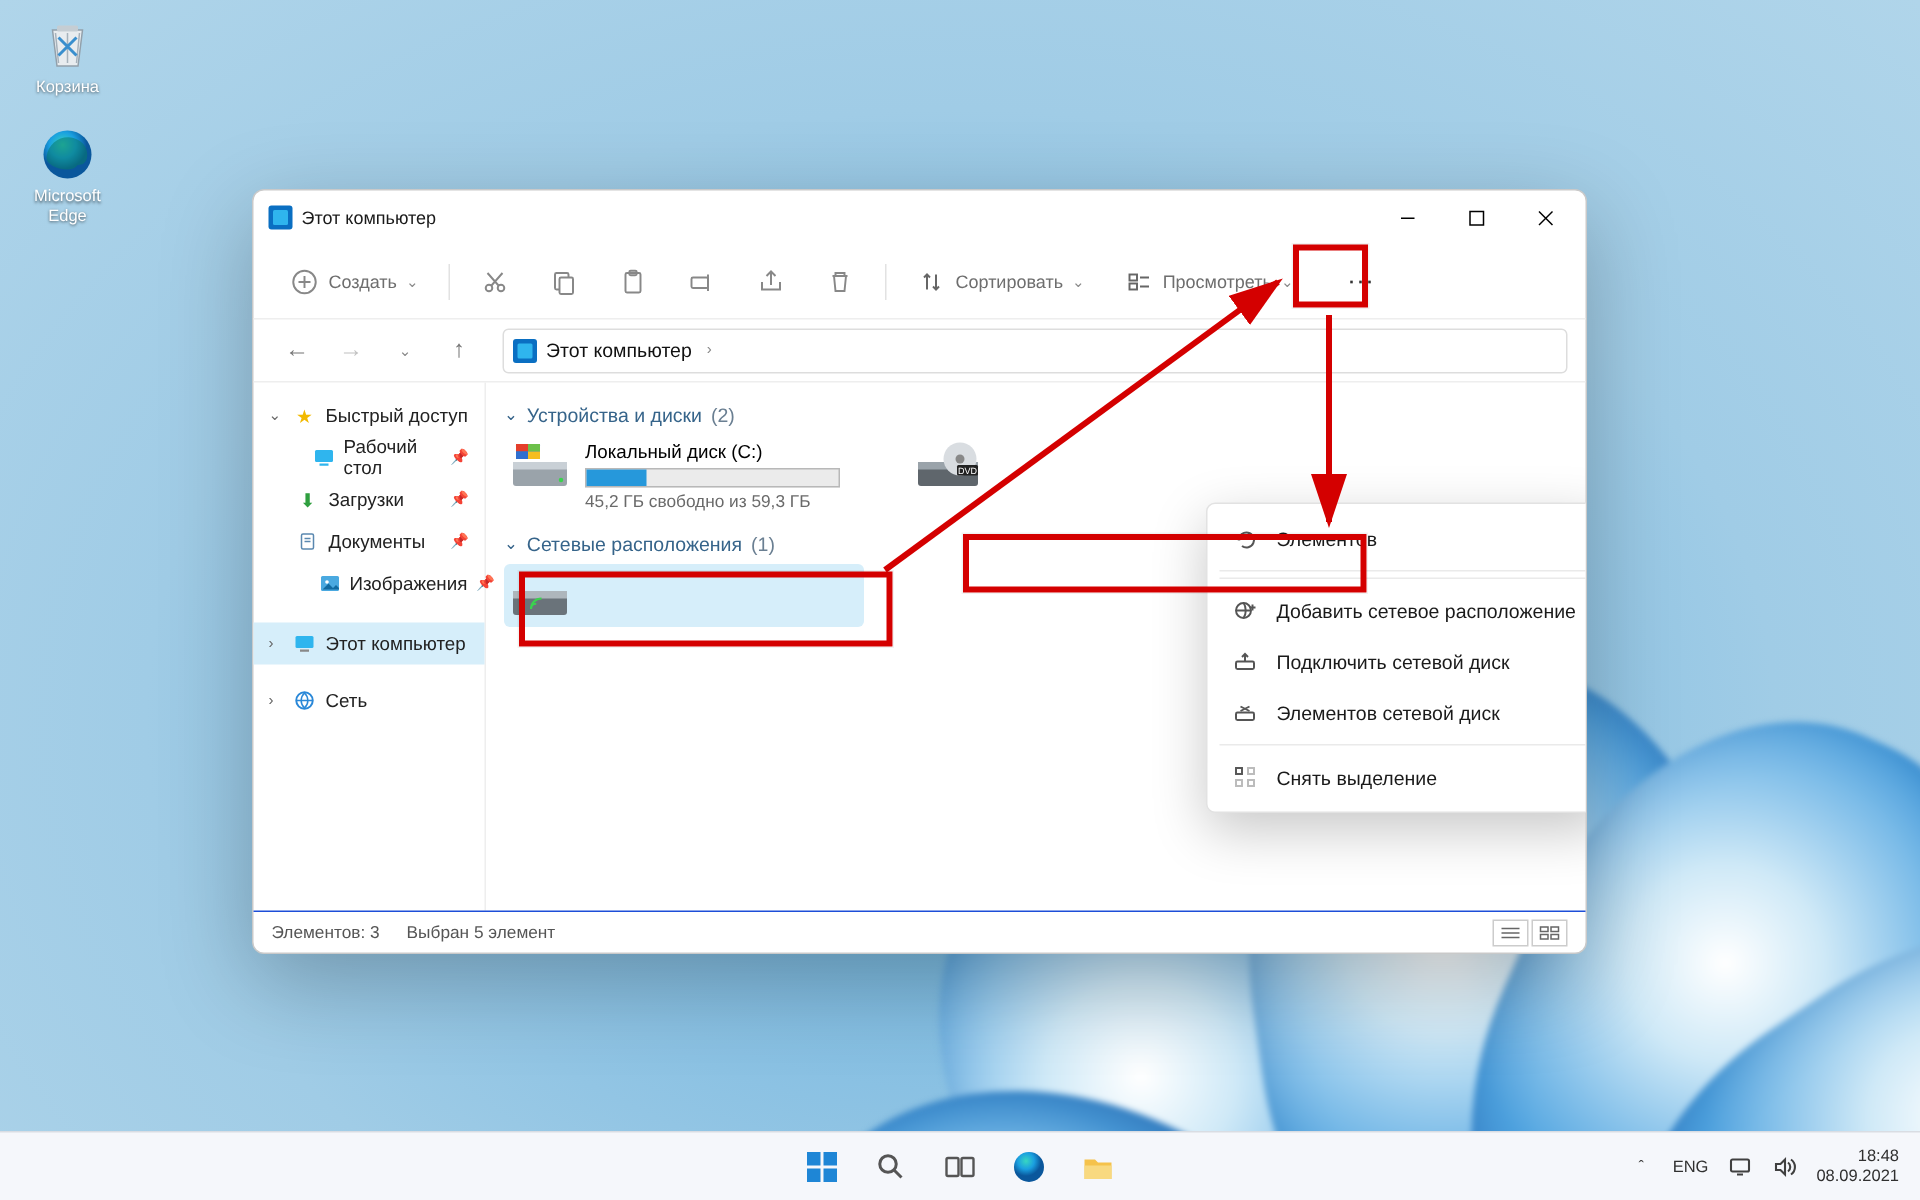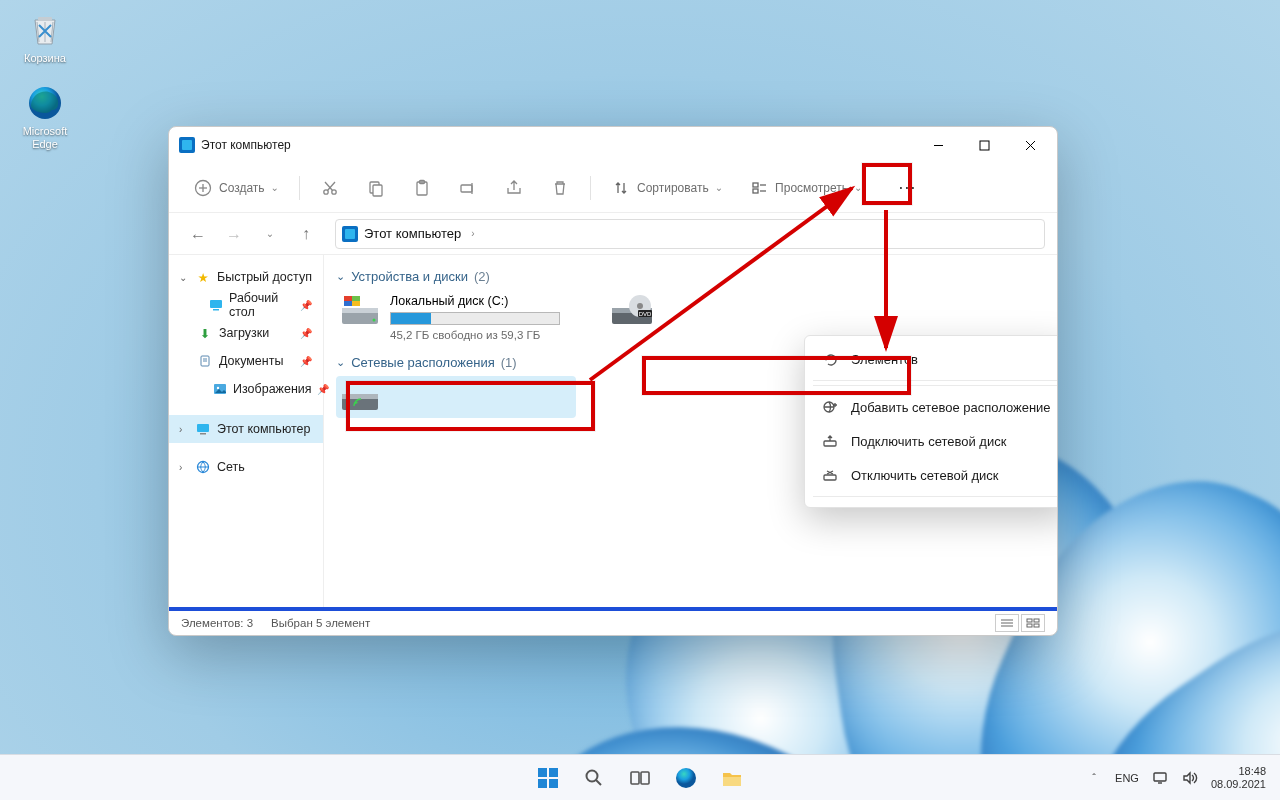--- a/index.html
+++ b/index.html
@@ -84,21 +84,21 @@
     background:#fff; border:1px solid #e2e2e2; border-radius:6px;
     box-shadow: 0 12px 36px rgba(0,0,0,.22);
     padding:6px 0;
     z-index: 10;
   }
   .mitem { display:flex; align-items:center; gap:12px; height:34px; padding:0 16px; font-size:13px; color:#1a1a1a; }
   .mico { width:18px; height:18px; display:flex; align-items:center; justify-content:center; color:#555; }
   .msep { height:1px; background:#eaeaea; margin:4px 8px; }
 
   
-  .status { height:28px; border-top:4px solid #1d4ed8; display:flex; align-items:center; padding:0 12px; gap:18px; font-size:11.5px; color:#555; }
+  .status { height:28px; border-top:1px solid #1d4ed8; display:flex; align-items:center; padding:0 12px; gap:18px; font-size:11.5px; color:#555; }
   .viewbtns { margin-left:auto; display:flex; gap:2px; }
   .viewbtn { width:24px; height:18px; border:1px solid #ccc; display:flex; align-items:center; justify-content:center; font-size:11px; color:#555; }
 
   
   .taskbar { position:absolute; left:0; right:0; bottom:0; height:46px; background:#f5f7fb; border-top:1px solid #d9dde3; display:flex; align-items:center; }
   .task-center { position:absolute; left:50%; transform:translateX(-50%); display:flex; gap:8px; }
   .task-ico { width:38px; height:38px; display:flex; align-items:center; justify-content:center; border-radius:4px; }
   .tray { margin-left:auto; display:flex; align-items:center; gap:12px; padding-right:14px; font-size:11px; color:#303030; }
   .tray .clock { text-align:right; line-height:13px; }
   .tray .ico { width:18px; height:18px; display:flex; align-items:center; justify-content:center; color:#404040; }
@@ -438,23 +438,34 @@
             </span>
             <span>Подключить сетевой диск</span>
           </div>
         <div class="mitem">
             <span class="mico">
               <svg width="16" height="16" fill="none" stroke="#555" stroke-width="1.3">
                 <rect x="2" y="8" width="12" height="5" rx="1"></rect>
                 <path d="M5 4l6 3M11 4l-6 3"></path>
               </svg>
             </span>
-            <span>Отключить сетевой диск</span>
+            <span>Элементов сетевой диск</span>
           </div>
         <div class="msep"></div>
+        <div class="mitem">
+            <span class="mico">
+              <svg width="16" height="16" fill="none" stroke="#555" stroke-width="1.3">
+                <rect x="2" y="2" width="4" height="4"></rect>
+                <rect x="10" y="2" width="4" height="4" stroke="#bbb"></rect>
+                <rect x="2" y="10" width="4" height="4" stroke="#bbb"></rect>
+                <rect x="10" y="10" width="4" height="4" stroke="#bbb"></rect>
+              </svg>
+            </span>
+            <span>Снять выделение</span>
+          </div>
 
       </div>
     </div>
   </div>
 
   <div class="status">
     <span>Элементов: 3</span>
     <span>Выбран 5 элемент</span>
     <div class="viewbtns">
       <div class="viewbtn">

